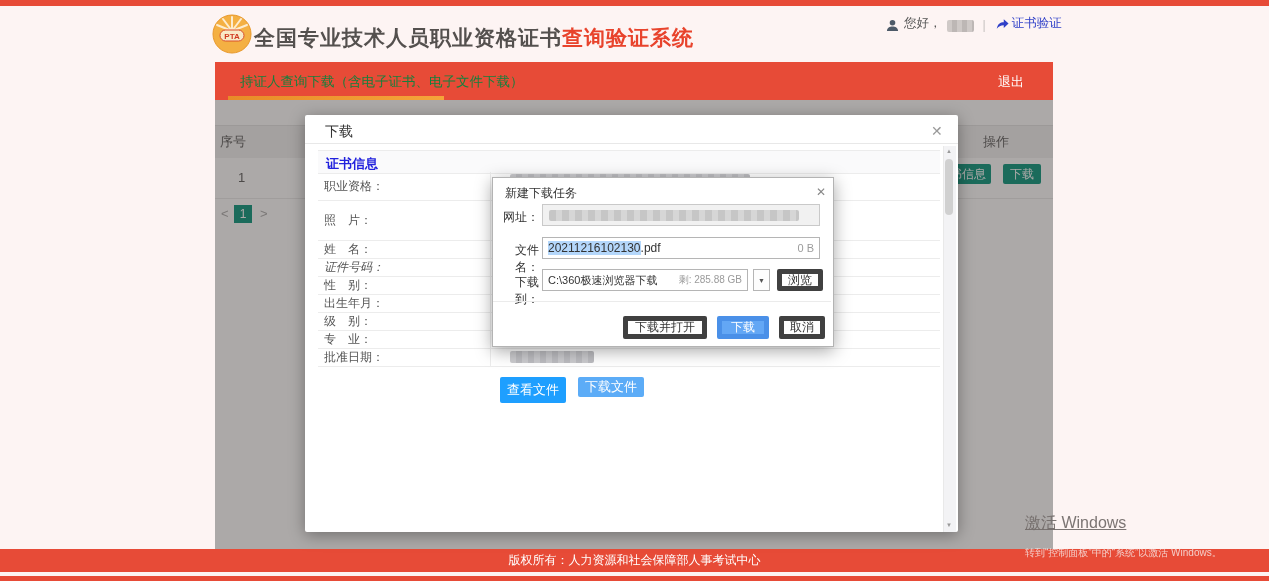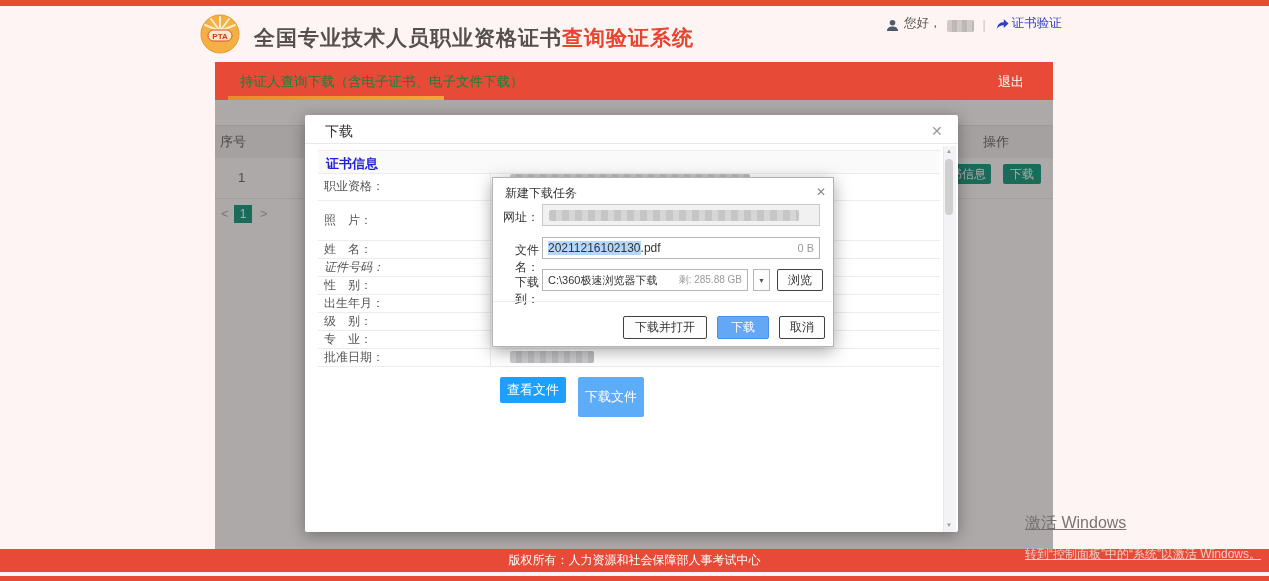--- a/index.html
+++ b/index.html
@@ -5,21 +5,21 @@
   html,body{margin:0;padding:0;background:#fdf4f3;}
   .stage{position:relative;width:1269px;height:581px;background:#fdf4f3;overflow:hidden;
          font-family:"Liberation Sans",sans-serif;color:#333;}
   .abs{position:absolute;}
   
   .top-strip{left:0;top:0;width:1269px;height:6px;background:#e74b37;}
   .footer{left:0;top:549px;width:1269px;height:23px;background:#e74b37;color:#fff;
           font-size:12px;text-align:center;line-height:23px;}
   .bottom-strip{left:0;top:576px;width:1269px;height:5px;background:#e74b37;}
   
-  .logo{left:200px;top:14px;width:40px;height:40px;text-align:center;}
+  .logo{left:212px;top:14px;width:40px;height:40px;text-align:center;}
   .site-title{left:254px;top:24px;font-size:21px;font-weight:bold;color:#54504e;letter-spacing:1px;white-space:nowrap;}
   .site-title .accent{color:#e8432c;}
   .topbar-user{left:886px;top:16px;height:16px;display:flex;align-items:flex-end;gap:5px;font-size:12.5px;color:#555;}
   .name-blob{width:27px;height:12px;background:repeating-linear-gradient(90deg,#cfc9c7 0 5px,#bdb7b5 5px 10px);border-radius:2px;}
   .divider{color:#c9c4c2;padding:0 4px;}
   .verify-link{color:#3040c8;text-decoration:none;display:flex;align-items:center;gap:3px;cursor:pointer;}
   
   .nav{left:215px;top:62px;width:838px;height:38px;background:#e74b37;}
   .nav-tab{left:240px;top:73px;font-size:13.5px;color:#15803d;white-space:nowrap;cursor:pointer;}
   .nav-underline{left:228px;top:96px;width:216px;height:4px;background:linear-gradient(90deg,#e88b28,#f5a43a);}
@@ -49,21 +49,21 @@
   .sec-row{left:13px;top:35px;width:622px;height:22px;background:#fafafb;border-top:1px solid #ececec;border-bottom:1px solid #ececec;}
   .sec-title{left:8px;top:4px;font-size:13px;font-weight:bold;color:#2222dd;}
   .m-row{left:13px;width:622px;border-bottom:1px solid #ececec;}
   .m-label{position:absolute;left:6px;top:50%;transform:translateY(-50%);font-size:12px;color:#555;white-space:pre;}
   .vline{left:185px;top:57px;width:1px;height:194px;background:#ececec;}
   .blob{background:repeating-linear-gradient(90deg,#cbcbce 0 6px,#bcbcc0 6px 12px);border-radius:2px;filter:blur(0.4px);}
   .qual-blob{left:205px;top:59px;width:240px;height:14px;}
   .date-blob{left:205px;top:236px;width:84px;height:12px;}
   .btn-blue{color:#fff;font-size:13px;border:none;border-radius:2px;display:flex;align-items:center;justify-content:center;cursor:pointer;}
   .btn-view{left:195px;top:262px;width:66px;height:26px;background:#1e9fff;}
-  .btn-dlfile{left:273px;top:262px;width:66px;height:40px;background:#5cacf7;}
+  .btn-dlfile{left:273px;top:262px;width:66px;height:20px;background:#5cacf7;}
   .scrollbar{left:638px;top:31px;width:12px;height:386px;background:#f3f3f5;border-left:1px solid #e9e9e9;}
   .sb-up{left:639px;top:33px;width:10px;text-align:center;font-size:6px;color:#999;cursor:pointer;}
   .sb-down{left:639px;top:407px;width:10px;text-align:center;font-size:6px;color:#999;cursor:pointer;}
   .sb-thumb{left:640px;top:44px;width:8px;height:56px;background:#d0d0d0;border-radius:4px;cursor:pointer;}
   
   .dl-dialog{left:468px;top:177px;width:340px;height:168px;background:#fff;border:1px solid #b3b3b3;
              box-shadow:0 4px 16px rgba(0,0,0,0.35);z-index:30;margin-left:24px;}
   .dlg-title{left:12px;top:7px;font-size:12px;color:#333;}
   .dlg-close{left:320px;top:5px;font-size:12px;color:#888;cursor:pointer;padding:2px 3px;}
   .dlg-label{position:absolute;font-size:12px;color:#333;width:40px;text-align:right;}
@@ -72,29 +72,29 @@
   .url-blob{position:absolute;left:6px;top:5px;width:250px;height:11px;
             background:repeating-linear-gradient(90deg,#c6c6c6 0 7px,#d6d6d6 7px 13px);border-radius:2px;filter:blur(0.4px);}
   .fn-inp{left:49px;top:59px;width:278px;height:22px;display:flex;align-items:center;padding:0 5px;font-size:12px;color:#333;}
   .fn-sel{background:#b4d7fb;}
   .fn-size{margin-left:auto;color:#9b9b9b;font-size:11px;}
   .save-inp{left:49px;top:91px;width:206px;height:22px;display:flex;align-items:center;padding:0 5px;font-size:11px;color:#333;}
   .save-free{margin-left:auto;color:#9b9b9b;font-size:10px;white-space:nowrap;}
   .drop-btn{left:260px;top:91px;width:17px;height:22px;border:1px solid #b5b5b5;background:#fdfdfd;box-sizing:border-box;
             display:flex;align-items:center;justify-content:center;font-size:7px;color:#555;cursor:pointer;}
   .browse-btn{left:284px;top:91px;width:46px;height:22px;}
-  .dlg-btn{position:absolute;border:1px solid #404040;background:#fdfdfd;border-radius:2px;font-size:12px;color:#333;
+  .dlg-btn{position:absolute;border:5px solid #404040;background:#fdfdfd;border-radius:2px;font-size:12px;color:#333;
            display:flex;align-items:center;justify-content:center;cursor:pointer;box-sizing:border-box;}
   .dlg-hr{left:0px;top:123px;width:338px;height:1px;background:#ebebeb;}
   .open-btn{left:130px;top:138px;width:84px;height:23px;}
   .dl-btn{left:224px;top:138px;width:52px;height:23px;background:#63a7f5;border-color:#4a90e8;color:#fff;}
   .cancel-btn{left:286px;top:138px;width:46px;height:23px;}
   
   .wm1{left:1025px;top:513px;font-size:16px;color:rgba(116,110,108,0.95);z-index:50;text-decoration:underline;}
-  .wm2{left:1025px;top:546px;font-size:12px;color:rgba(248,238,236,0.8);z-index:50;white-space:nowrap;text-decoration:underline;}
+  .wm2{left:1025px;top:546px;font-size:10px;color:rgba(248,238,236,0.8);z-index:50;white-space:nowrap;}
 </style>
 </head>
 <body>
 
 <div class="stage">
 
   <div class="abs top-strip"></div>
 
   <div class="abs logo">
     <svg width="40" height="40" viewBox="0 0 40 40">

